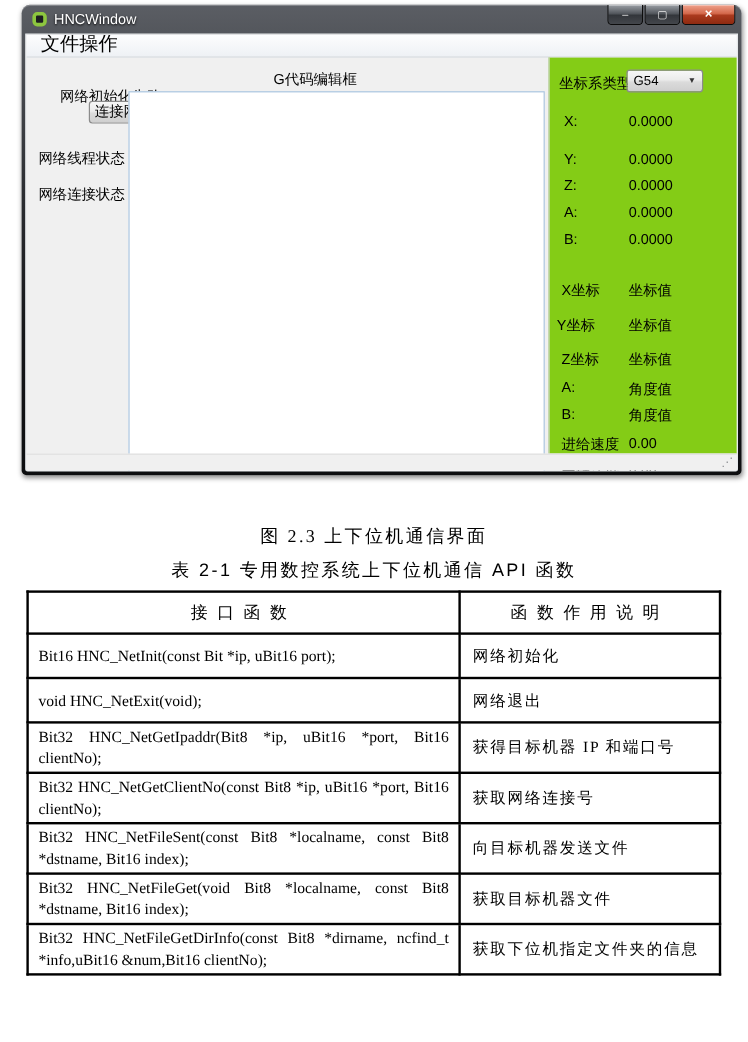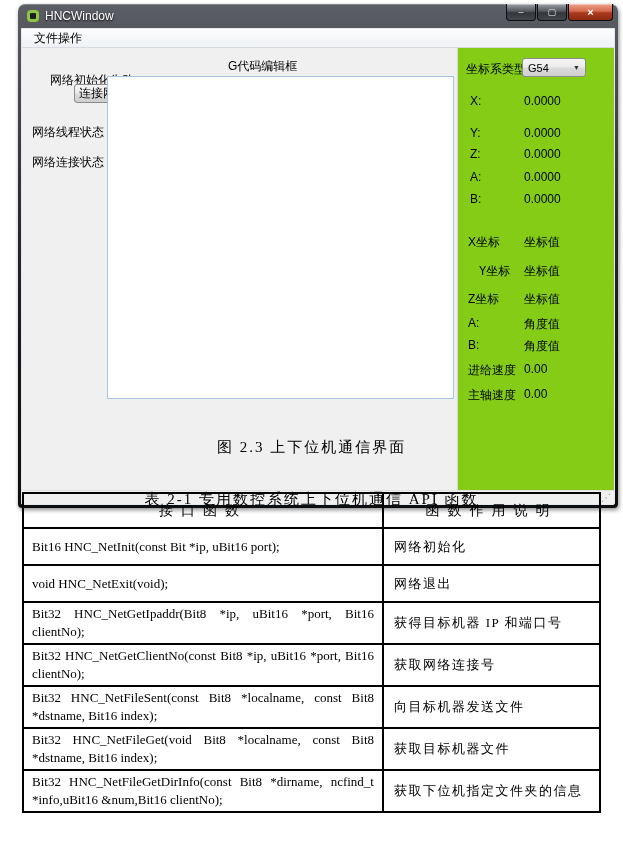--- a/index.html
+++ b/index.html
@@ -1,21 +1,21 @@
 <!DOCTYPE html>
 <html><head>
 <meta charset="utf-8">
 <style>
   * { margin:0; padding:0; box-sizing:border-box; }
   html,body { background:#ffffff; }
   .page { position:relative; width:623px; height:868px; background:#fff; overflow:hidden;
           font-family:"Liberation Sans", sans-serif; }
 
   
-  .window { position:absolute; left:18px; top:4px; width:600px; height:504px;
+  .window { position:absolute; left:18px; top:4px; width:600px; height:392px;
             border-radius:7px 7px 4px 4px;
             background:linear-gradient(#5b5e64, #2b2d31 40%, #151619 70%, #0d0e10);
             box-shadow: inset 0 1px 0 rgba(255,255,255,.25), 1px 2px 4px rgba(0,0,0,.45);
             }
   .titlebar { position:relative; height:24px; display:flex; align-items:center; padding-left:9px; }
   .app-icon { width:12px; height:12px; border:3px solid #8dc63f; border-radius:4px;
               background:#1c1d20; margin-right:6px; flex:0 0 auto; }
   .title { color:#ffffff; font-size:12px; text-shadow:0 1px 2px #000; }
   .caption-buttons { position:absolute; right:5px; top:0; display:flex; }
   .cap-btn { height:17px; border:1px solid #0c0c0c; border-top:none; border-radius:0 0 4px 4px;
@@ -23,21 +23,21 @@
              font-size:9px; line-height:1; margin-left:1px;
              background:linear-gradient(#9ba0a6, #54585e 45%, #33363b 55%, #44474c);
              box-shadow: inset 0 1px 0 rgba(255,255,255,.35); }
   .cap-btn.min, .cap-btn.max { width:30px; }
   .cap-btn.close { width:45px;
              background:linear-gradient(#f0a38e, #d4694c 45%, #aa3a1e 55%, #8e2a10);
              color:#fff; font-size:11px; font-weight:bold; }
   .client { position:absolute; left:3px; right:3px; top:24px; bottom:3px;
             background:#f0f0f0; border:1px solid #e6e9ec; border-radius:0 0 2px 2px; overflow:hidden; }
   .menubar { height:19px; background:linear-gradient(#fdfdfe,#eef1f5);
-             border-bottom:1px solid #d8dce1; font-size:12px; line-height:18px; padding-left:8px; color:#000; }
+             border-bottom:1px solid #d8dce1; font-size:16px; line-height:18px; padding-left:8px; color:#000; }
   .menu-item { display:inline-block; padding:0 4px; }
   .content { position:relative; height:calc(100% - 19px); }
 
   .lbl { position:absolute; font-size:12px; color:#000; white-space:nowrap; }
   .btn { position:absolute; left:15px; top:36px; width:58px; height:19px;
          border:1px solid #8b8b8b; border-radius:3px; font-size:12px; color:#000;
          font-family:"Liberation Sans", sans-serif;
          background:linear-gradient(#f7f7f7,#ebebeb 45%,#dbdbdb 55%,#cfcfcf);margin-left:37px; }
   .editbox { position:absolute; left:85px; top:28px; width:347px; height:323px;
              background:#ffffff; border:1px solid #a9c4de; }
@@ -57,22 +57,22 @@
   .gb-line-r { flex:1; border-top:1px solid #cdd0d4; margin-left:4px; }
   .group-head span.g-lbl { padding:0 2px; }
 
   .statusbar { position:absolute; left:0; right:0; bottom:0; height:14px;
                background:#f0f0f0; border-top:1px solid #e0e0e0; }
   .grip { position:absolute; right:3px; bottom:0; font-size:10px; color:#8f9296; line-height:12px; }
 
   
   .fig-caption { position:absolute; top:438px; left:0; width:100%; text-align:center;
                  font-family:"Liberation Serif", serif; font-size:15px; letter-spacing:2px; color:#000; }
-  .table-caption { position:absolute; top:490px; left:0; width:100%; text-align:center;
-                 font-family:Liberation Serif, serif; font-size:15px; letter-spacing:2px; color:#000; }
+  .table-caption { position:absolute; top:466px; left:0; width:100%; text-align:center;
+                 font-family:Liberation Sans, sans-serif; font-size:15px; letter-spacing:2px; color:#000; }
 
   
   .api-table { position:absolute; left:22px; top:492px; width:579px;
                border-collapse:collapse; table-layout:fixed;
                font-family:"Liberation Serif", serif; color:#000; }
   .api-table th, .api-table td { border:2px solid #000; }
   .api-table th { height:35px; font-size:14px; font-weight:normal; text-align:center;
                   letter-spacing:8px; }
   .api-table td { height:37px; font-size:13px; vertical-align:middle; }
   .api-table td.fn { padding:2px 8px; text-align:justify; line-height:18px; }
@@ -142,21 +142,21 @@
             <span class="rp-lbl">B:</span>
             <span class="rp-val">0.0000</span>
           </div>
 
 
           <div class="rp-row" style="top:186px;">
             <span class="rp-lbl" style="left:10px;">X坐标</span>
             <span class="rp-val">坐标值</span>
           </div>
           <div class="rp-row" style="top:215px;">
-            <span class="rp-lbl" style="left:21px;font-family:Liberation Mono, monospace;">Y坐标</span>
+            <span class="rp-lbl" style="left:6px;">Y坐标</span>
             <span class="rp-val">坐标值</span>
           </div>
           <div class="rp-row" style="top:243px;">
             <span class="rp-lbl" style="left:10px;">Z坐标</span>
             <span class="rp-val">坐标值</span>
           </div>
           <div class="rp-row" style="top:268px;">
             <span class="rp-lbl" style="left:10px;">A:</span>
             <span class="rp-val">角度值</span>
           </div>

